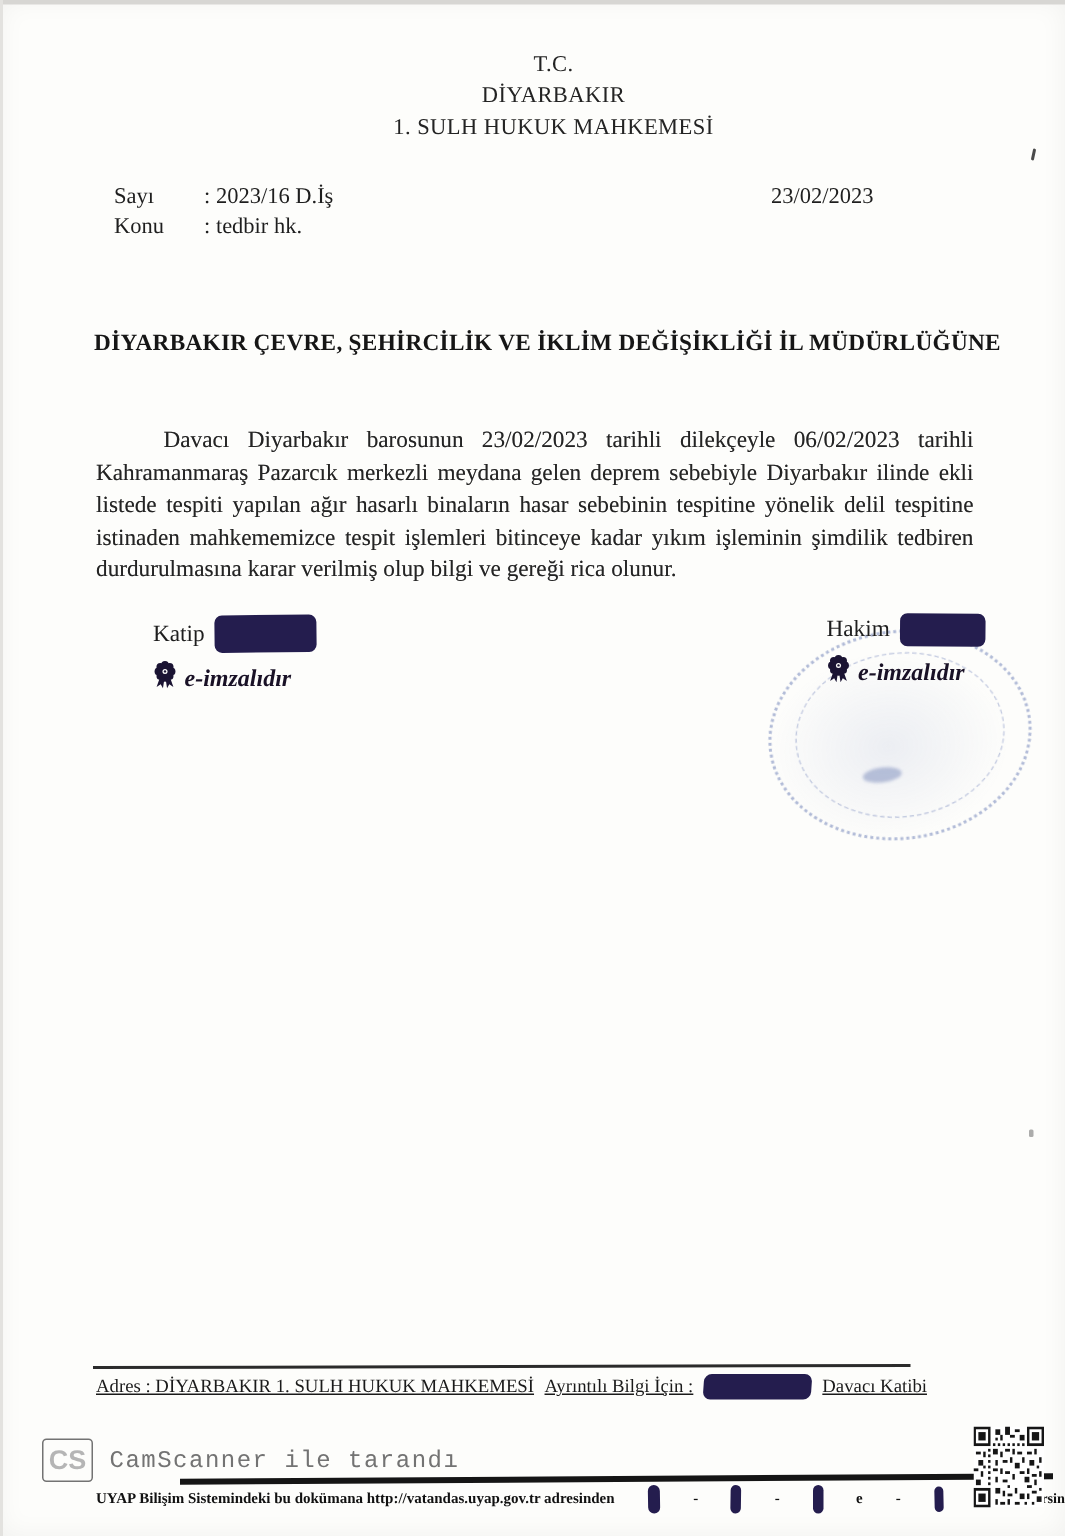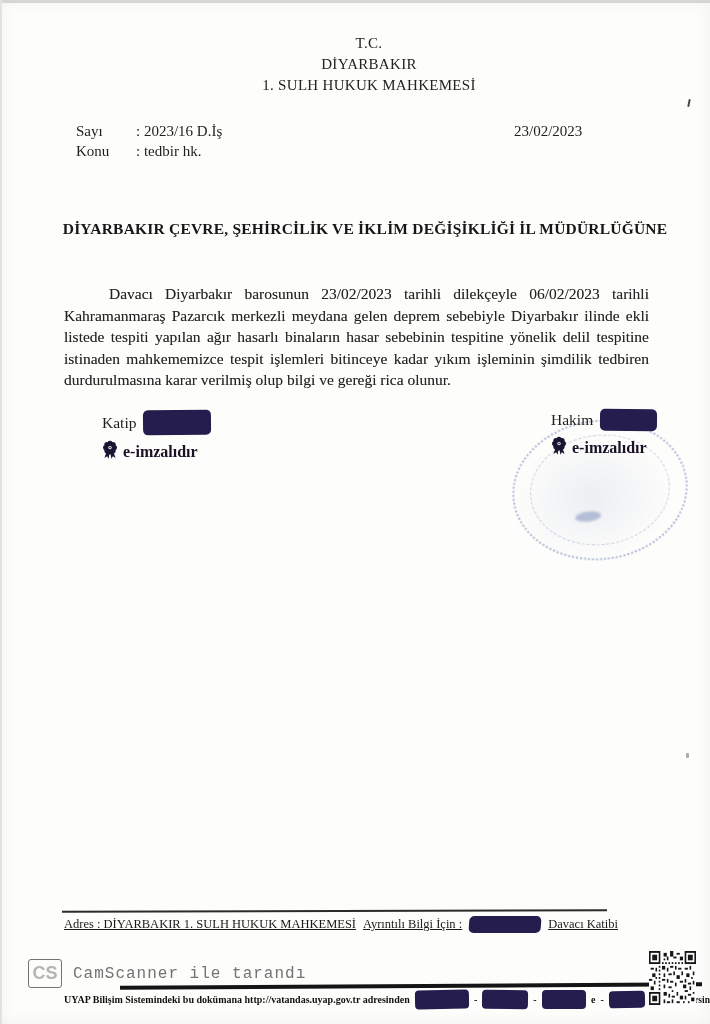--- a/index.html
+++ b/index.html
@@ -35,21 +35,21 @@
     position:absolute;left:64px;top:283px;width:585px;
     font-size:15.5px;line-height:21.5px;text-align:justify;text-indent:45px;
     color:#242424;text-shadow:0 0 .4px rgba(0,0,0,.35);
   }
 
   .redaction{background:#241d4e;border-radius:5px;display:inline-block;}
 
   .sig{position:absolute;font-size:15.5px;}
   .sig-row{display:flex;align-items:center;gap:7px;}
   .esign-row{display:flex;align-items:center;gap:5px;margin-top:5px;}
-  .esign-text{font-weight:bold;font-size:16px;color:#191126;}
+  .esign-text{font-weight:bold;font-style:italic;font-size:16px;color:#191126;}
 
   .stamp{
     position:absolute;left:512px;top:420px;width:172px;height:136px;
     border:2px dotted rgba(86,106,172,.45);border-radius:50%;
     transform:rotate(-7deg);filter:blur(.5px);
     background:radial-gradient(ellipse at 45% 55%, rgba(86,106,172,.10), rgba(86,106,172,0) 60%);
   }
   .stamp-inner{
     position:absolute;left:16px;top:13px;right:16px;bottom:13px;
     border:1.5px dashed rgba(86,106,172,.33);border-radius:50%;
@@ -68,21 +68,21 @@
   .watermark{position:absolute;left:28px;top:959px;display:flex;align-items:center;gap:11px;
     font-family:"Liberation Sans", sans-serif;color:#c0c0c0;}
   .cs-box{width:32px;height:27px;border:1px solid #737373;border-radius:3px;
     display:flex;align-items:center;justify-content:center;font-weight:bold;font-size:18px;color:#b5b5b5;}
   .cs-text{font-size:16px;letter-spacing:1px;color:#737373;font-family:Liberation Mono, monospace;}
 
   .thick-line{position:absolute;left:120px;top:984px;width:582px;height:3.6px;background:#151515;transform:rotate(-.35deg);}
 
   .uyap-line{
     position:absolute;left:64px;top:990px;width:646px;
-    display:flex;align-items:center;gap:5px;white-space:nowrap;
+    display:flex;align-items:center;gap:22px;white-space:nowrap;
     font-size:10px;font-weight:bold;color:#111;
   }
   .uyap-redaction{height:19px;border-radius:4px;}
   .u1{width:78px;transform:rotate(-1deg);}
   .u2{width:66px;transform:rotate(.8deg);}
   .u3{width:64px;}
   .u4{width:52px;height:17px;transform:rotate(-1.2deg);}
   .uyap-suffix{font-size:9.5px;}
 
   .qr{position:absolute;left:649px;top:951px;width:47px;height:54px;}

